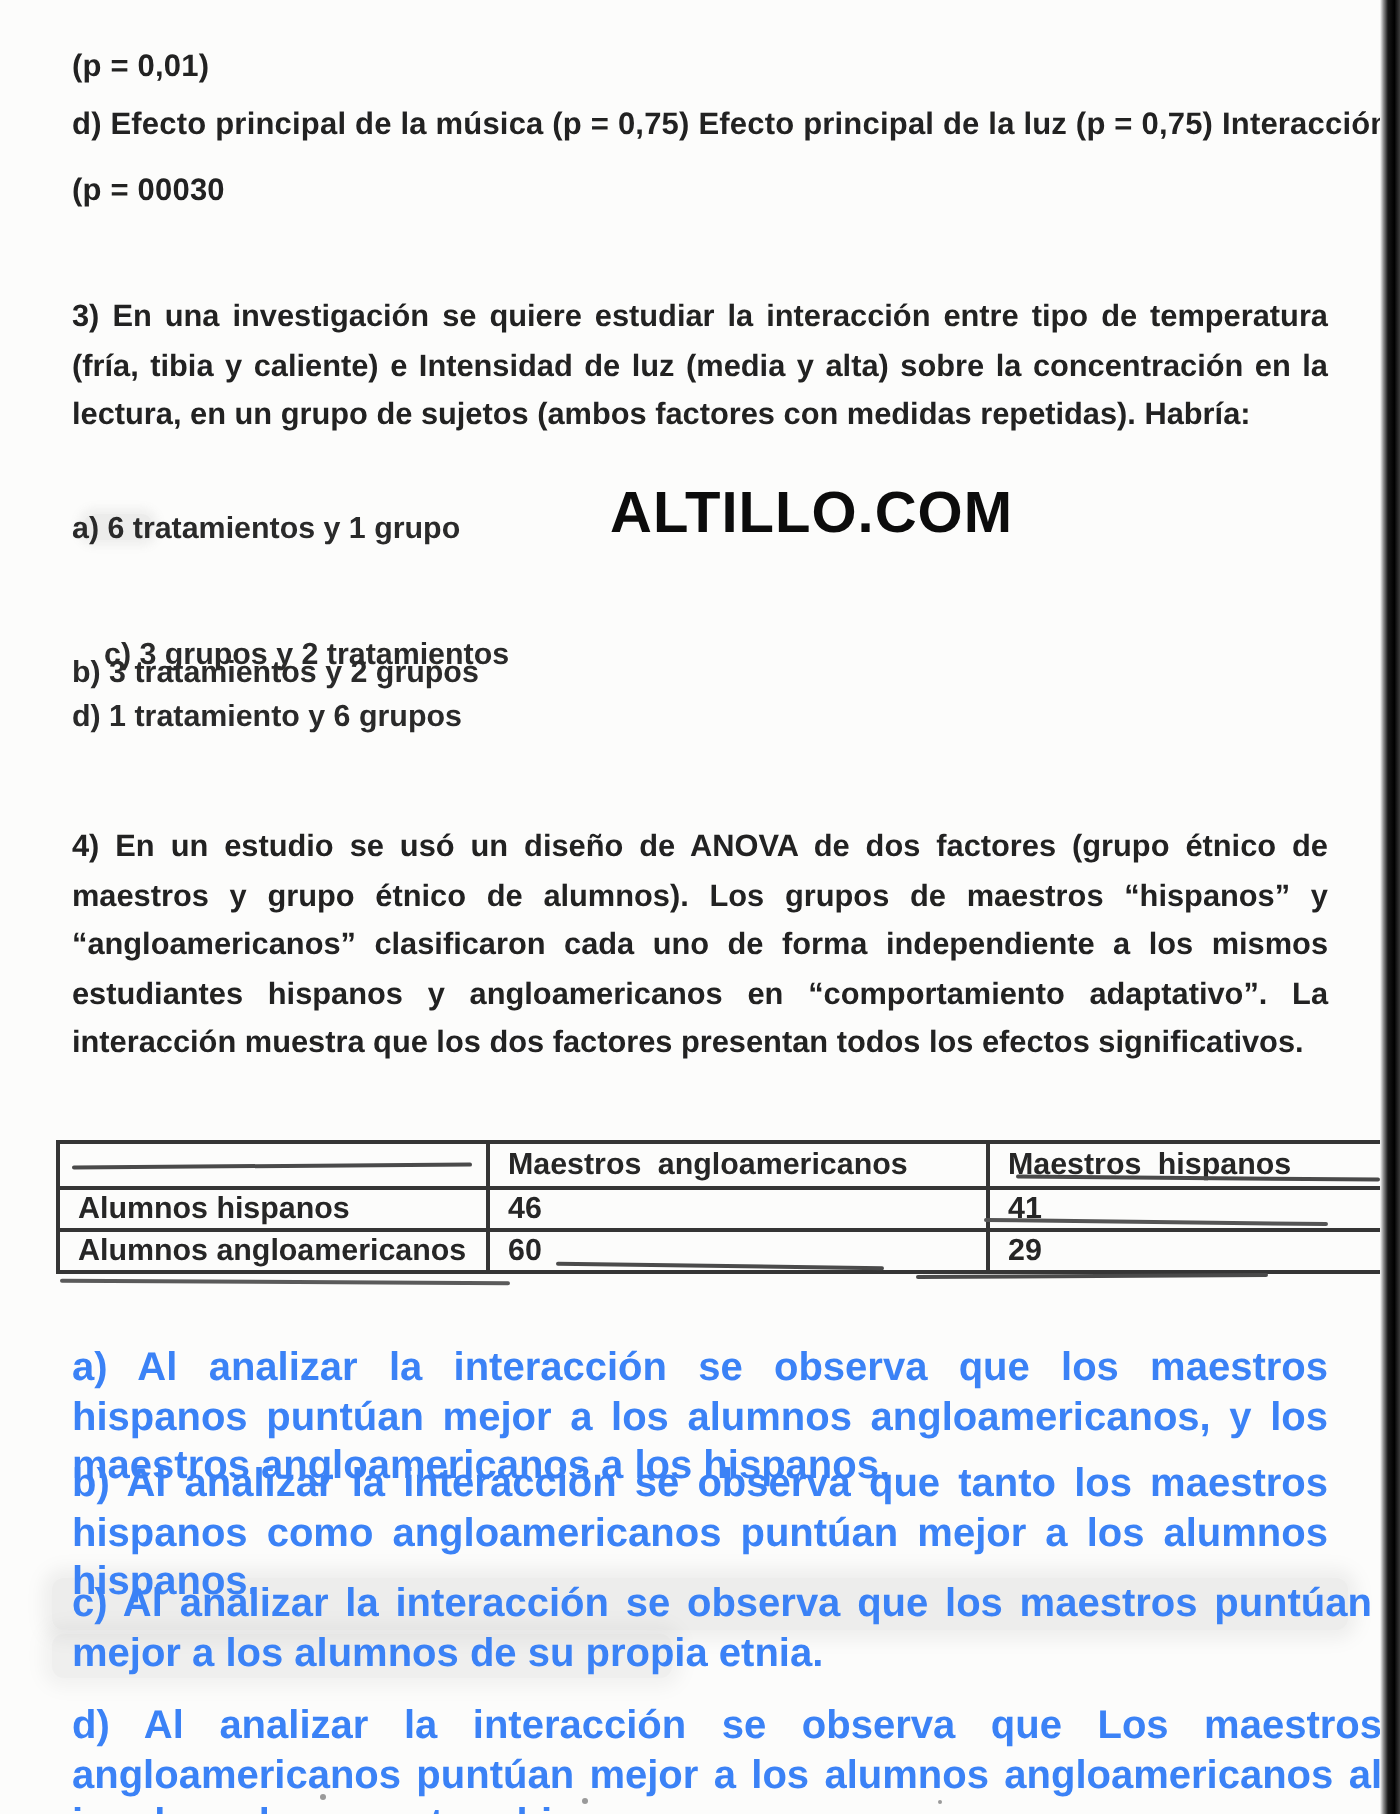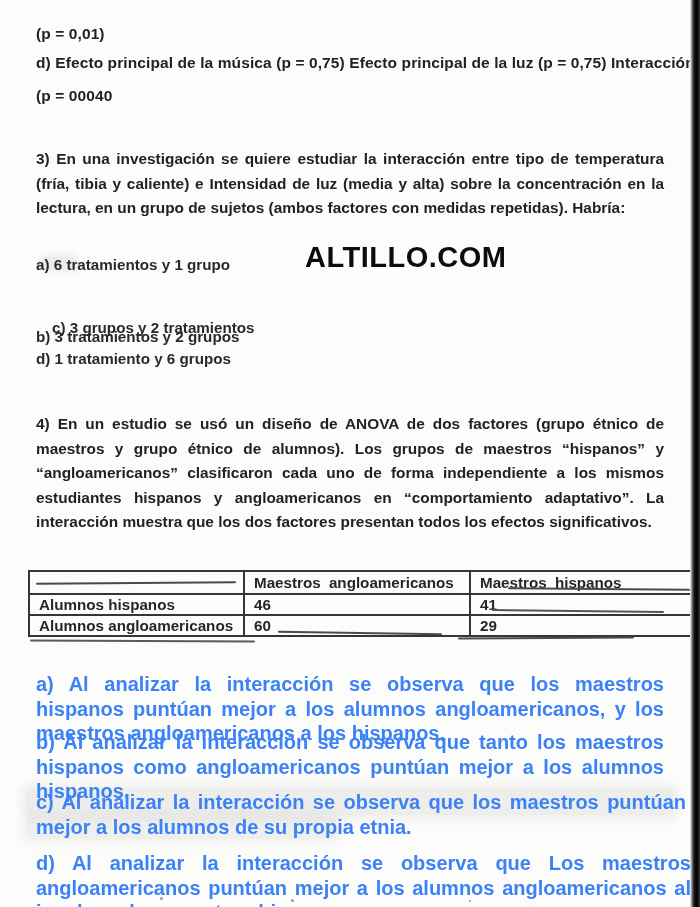--- a/index.html
+++ b/index.html
@@ -55,21 +55,21 @@
   }
   .anova-table th, .anova-table td {
     border:2px solid #353535;
     text-align:left; vertical-align:middle;
     padding:0 0 0 9px;
     overflow:hidden; white-space:nowrap;
   }
   .anova-table th { height:23px; font-weight:700; word-spacing:4px; }
   .anova-table td { height:21px; }
   .col-label { width:215px; }
-  .col-a { width:226px; }
+  .col-a { width:250px; }
   .col-b { width:223px; }
 
   
   .pen {
     position:absolute; height:2px; background:#4a4a4a;
     border-radius:2px;
   }
   .pen-1 { left:36px;  top:582px; width:200px; transform:rotate(-0.4deg); }
   .pen-2 { left:508px; top:588px; width:182px; transform:rotate(0.5deg); }
   .pen-3 { left:492px; top:610px; width:172px; transform:rotate(0.7deg); background:#555; }
@@ -118,21 +118,21 @@
   .speck-2 { left:291px; top:899px; }
   .speck-3 { left:469px; top:900px; width:2px; height:2px; }
 </style>
 </head>
 <body>
 
 <div class="page">
 
   <div class="intro-line intro-1">(p = 0,01)</div>
   <div class="intro-line intro-2">d) Efecto principal de la música (p = 0,75) Efecto principal de la luz (p = 0,75) Interacción</div>
-  <div class="intro-line intro-3">(p = 00040</div>
+  <div class="intro-line intro-3">(p = 00030</div>
 
   <div class="para q3-text">3)  En una investigación se quiere estudiar la interacción entre tipo de temperatura (fría, tibia y caliente) e Intensidad de luz (media y alta) sobre la concentración en la lectura, en un grupo de sujetos (ambos factores con medidas repetidas). Habría:</div>
 
   <div class="watermark">ALTILLO.COM</div>
 
   <div class="smear-a"></div>
 
   <div class="q3-opt q3-opt-0">a) 6 tratamientos y 1 grupo</div>
   <div class="q3-opt q3-opt-1">b) 3 tratamientos y 2 grupos</div>
   <div class="q3-opt q3-opt-2">c) 3 grupos y 2 tratamientos</div>

